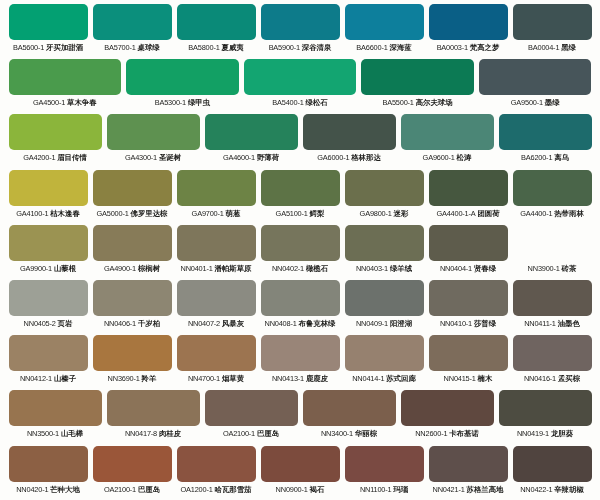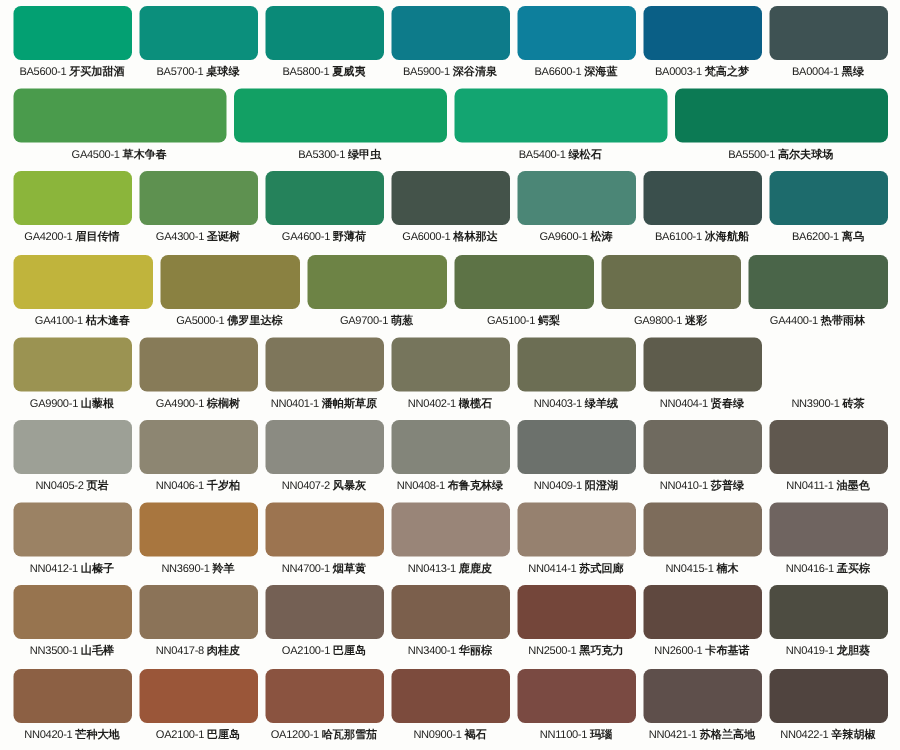--- a/index.html
+++ b/index.html
@@ -110,20 +110,24 @@
         <div class="swatch-label"><span class="code">BA5300-1</span> <span class="cname">绿甲虫</span></div>
       </div>
       <div class="swatch-cell">
         <div class="swatch-chip" style="background: rgb(19, 165, 113);"></div>
         <div class="swatch-label"><span class="code">BA5400-1</span> <span class="cname">绿松石</span></div>
       </div>
       <div class="swatch-cell">
         <div class="swatch-chip" style="background: rgb(12, 122, 84);"></div>
         <div class="swatch-label"><span class="code">BA5500-1</span> <span class="cname">高尔夫球场</span></div>
       </div>
+      <div class="swatch-cell">
+        <div class="swatch-chip" style="background: rgb(71, 85, 90);"></div>
+        <div class="swatch-label"><span class="code">GA9500-1</span> <span class="cname">墨绿</span></div>
+      </div>
     </div>
     <div class="swatch-row">
       <div class="swatch-cell">
         <div class="swatch-chip" style="background: rgb(139, 181, 59);"></div>
         <div class="swatch-label"><span class="code">GA4200-1</span> <span class="cname">眉目传情</span></div>
       </div>
       <div class="swatch-cell">
         <div class="swatch-chip" style="background: rgb(94, 145, 80);"></div>
         <div class="swatch-label"><span class="code">GA4300-1</span> <span class="cname">圣诞树</span></div>
       </div>
@@ -133,24 +137,20 @@
       </div>
       <div class="swatch-cell">
         <div class="swatch-chip" style="background: rgb(68, 83, 74);"></div>
         <div class="swatch-label"><span class="code">GA6000-1</span> <span class="cname">格林那达</span></div>
       </div>
       <div class="swatch-cell">
         <div class="swatch-chip" style="background: rgb(75, 134, 118);"></div>
         <div class="swatch-label"><span class="code">GA9600-1</span> <span class="cname">松涛</span></div>
       </div>
       <div class="swatch-cell">
-        <div class="swatch-chip" style="background: rgb(58, 79, 76);"></div>
-        <div class="swatch-label"><span class="code">BA6100-1</span> <span class="cname">冰海航船</span></div>
-      </div>
-      <div class="swatch-cell">
         <div class="swatch-chip" style="background: rgb(29, 107, 108);"></div>
         <div class="swatch-label"><span class="code">BA6200-1</span> <span class="cname">离乌</span></div>
       </div>
     </div>
     <div class="swatch-row">
       <div class="swatch-cell">
         <div class="swatch-chip" style="background: rgb(192, 180, 60);"></div>
         <div class="swatch-label"><span class="code">GA4100-1</span> <span class="cname">枯木逢春</span></div>
       </div>
       <div class="swatch-cell">
@@ -163,20 +163,24 @@
       </div>
       <div class="swatch-cell">
         <div class="swatch-chip" style="background: rgb(93, 115, 70);"></div>
         <div class="swatch-label"><span class="code">GA5100-1</span> <span class="cname">鳄梨</span></div>
       </div>
       <div class="swatch-cell">
         <div class="swatch-chip" style="background: rgb(107, 111, 76);"></div>
         <div class="swatch-label"><span class="code">GA9800-1</span> <span class="cname">迷彩</span></div>
       </div>
       <div class="swatch-cell">
+        <div class="swatch-chip" style="background: rgb(70, 87, 63);"></div>
+        <div class="swatch-label"><span class="code">GA4400-1-A</span> <span class="cname">团圆荷</span></div>
+      </div>
+      <div class="swatch-cell">
         <div class="swatch-chip" style="background: rgb(74, 101, 73);"></div>
         <div class="swatch-label"><span class="code">GA4400-1</span> <span class="cname">热带雨林</span></div>
       </div>
     </div>
     <div class="swatch-row">
       <div class="swatch-cell">
         <div class="swatch-chip" style="background: rgb(155, 147, 82);"></div>
         <div class="swatch-label"><span class="code">GA9900-1</span> <span class="cname">山藜根</span></div>
       </div>
       <div class="swatch-cell">
@@ -273,24 +277,20 @@
         <div class="swatch-chip" style="background: rgb(139, 115, 88);"></div>
         <div class="swatch-label"><span class="code">NN0417-8</span> <span class="cname">肉桂皮</span></div>
       </div>
       <div class="swatch-cell">
         <div class="swatch-chip" style="background: rgb(116, 96, 84);"></div>
         <div class="swatch-label"><span class="code">OA2100-1</span> <span class="cname">巴厘岛</span></div>
       </div>
       <div class="swatch-cell">
         <div class="swatch-chip" style="background: rgb(123, 95, 76);"></div>
         <div class="swatch-label"><span class="code">NN3400-1</span> <span class="cname">华丽棕</span></div>
-      </div>
-      <div class="swatch-cell">
-        <div class="swatch-chip" style="background: rgb(116, 70, 58);"></div>
-        <div class="swatch-label"><span class="code">NN2500-1</span> <span class="cname">黑巧克力</span></div>
       </div>
       <div class="swatch-cell">
         <div class="swatch-chip" style="background: rgb(95, 72, 63);"></div>
         <div class="swatch-label"><span class="code">NN2600-1</span> <span class="cname">卡布基诺</span></div>
       </div>
       <div class="swatch-cell">
         <div class="swatch-chip" style="background: rgb(77, 76, 65);"></div>
         <div class="swatch-label"><span class="code">NN0419-1</span> <span class="cname">龙胆葵</span></div>
       </div>
     </div>

